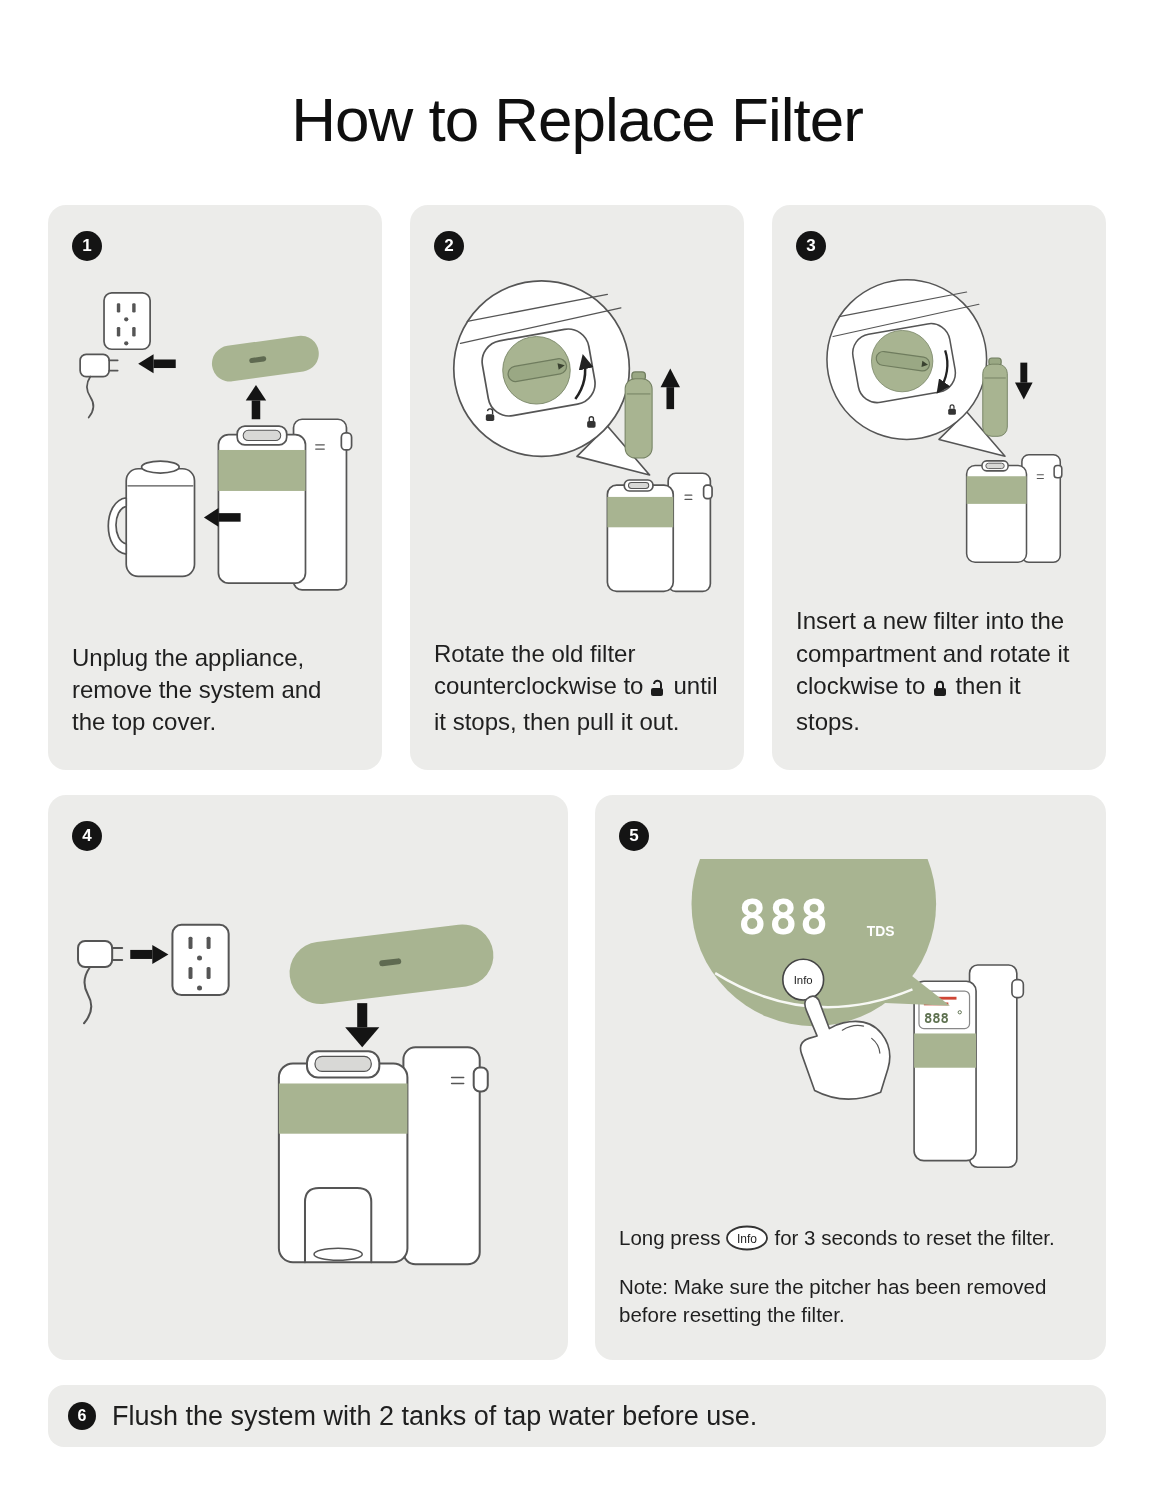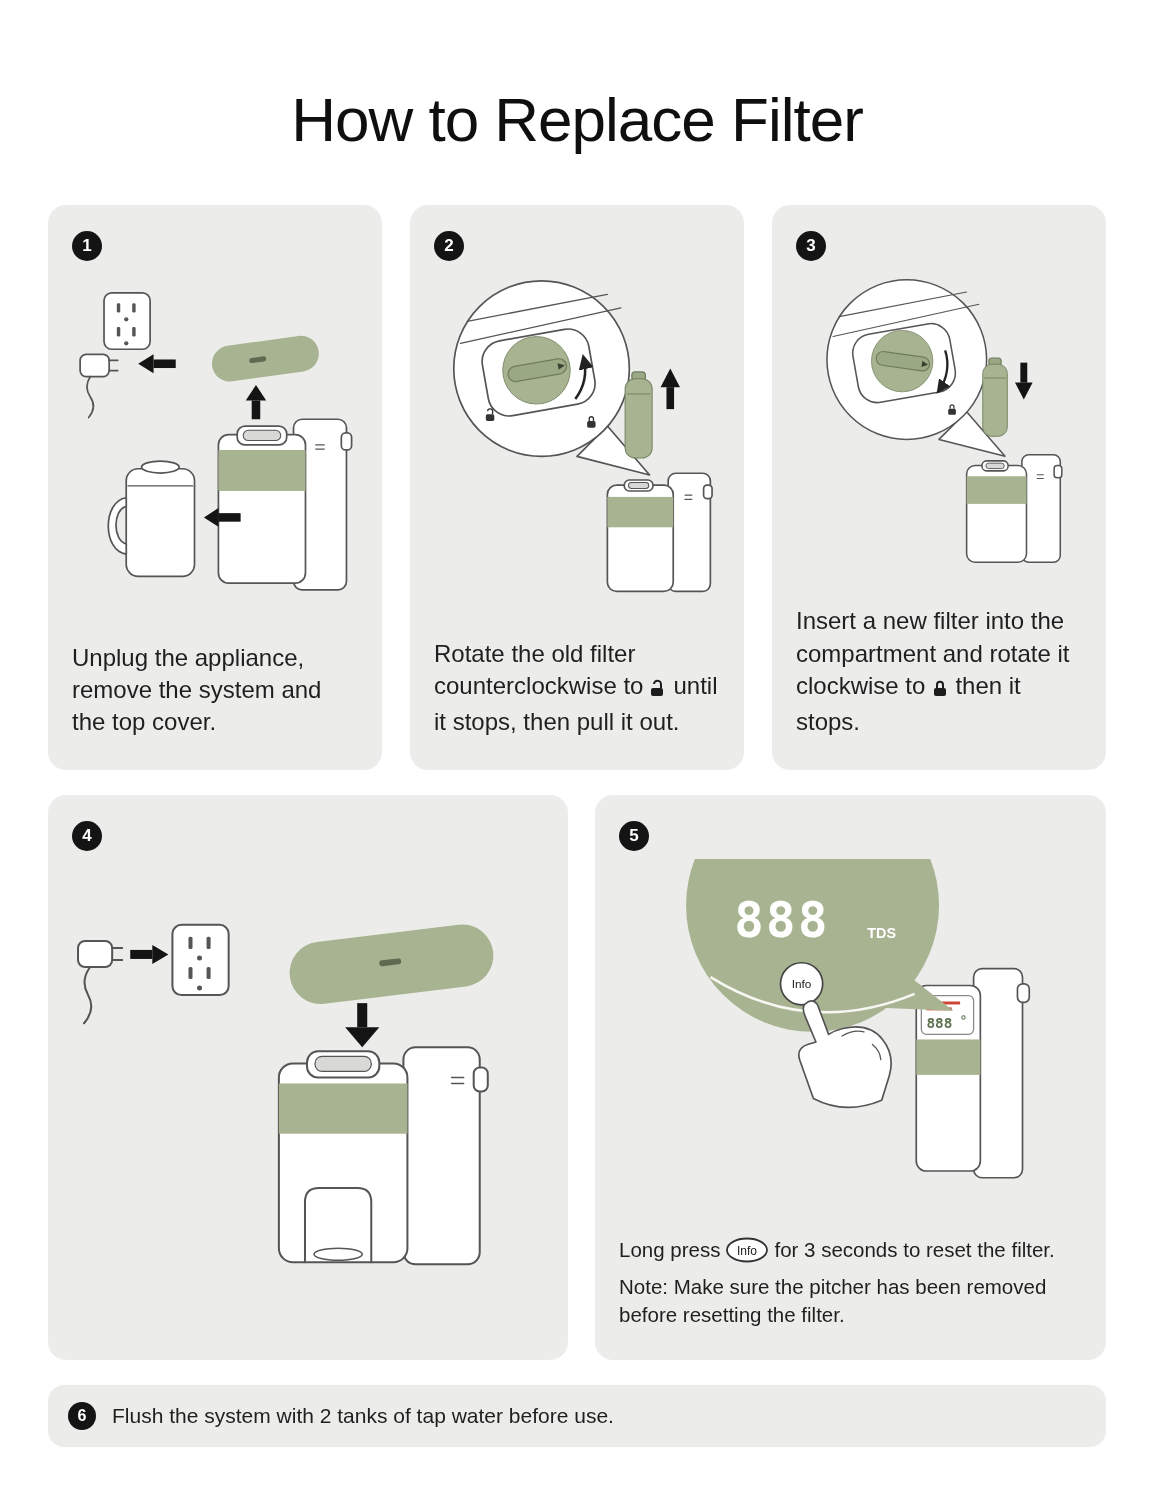--- a/index.html
+++ b/index.html
@@ -16,25 +16,25 @@
   .card-4 { left:48px;  top:795px; width:520px; height:565px; }
   .card-5 { left:595px; top:795px; width:511px; height:565px; }
   .badge { width:30px; height:30px; border-radius:50%; background:#141414; color:#ffffff;
            font-size:17px; font-weight:700; display:flex; align-items:center; justify-content:center; flex:0 0 auto; }
   .illus { flex:1 1 auto; min-height:0; padding:8px 0 14px; display:flex; align-items:center; justify-content:center; }
   .illus svg { width:100%; height:100%; }
   .caption { margin-top:auto; font-size:24px; line-height:1.34; color:#1f1f1f; }
   .card-5 .caption { font-size:20.5px; }
   .cap-icon { display:inline-block; vertical-align:-4px; margin:0 5px; }
   .cap-pill { display:inline-block; vertical-align:-6px; margin:0 5px; }
-  .note { margin-top:4px; }
+  .note { margin-top:16px; }
   .footer { position:absolute; left:48px; top:1385px; width:1058px; height:62px;
             background:#ececea; border-radius:16px; display:flex; align-items:center; gap:16px; padding:0 20px; }
   .footer .badge { width:28px; height:28px; font-size:16px; }
-  .footer-text { font-size:21px; color:#1f1f1f; }
+  .footer-text { font-size:27px; color:#1f1f1f; }
   
   .ln  { fill:none; stroke:#555; stroke-width:2; stroke-linecap:round; stroke-linejoin:round; }
   .ln1 { fill:none; stroke:#555; stroke-width:1.5; stroke-linecap:round; }
   .fw  { fill:#ffffff; stroke:#555; stroke-width:2; stroke-linejoin:round; }
   .gr  { fill:#a8b491; }
   .grs { fill:#9aa884; stroke:#6f7c5e; stroke-width:1.5; }
   .blk { fill:#141414; }
   .slot{ fill:#555; }
   .hole{ fill:#d8d8d6; stroke:#555; stroke-width:1.2; }
   .seg { font-family:"DejaVu Sans Mono", monospace; font-weight:700; }

